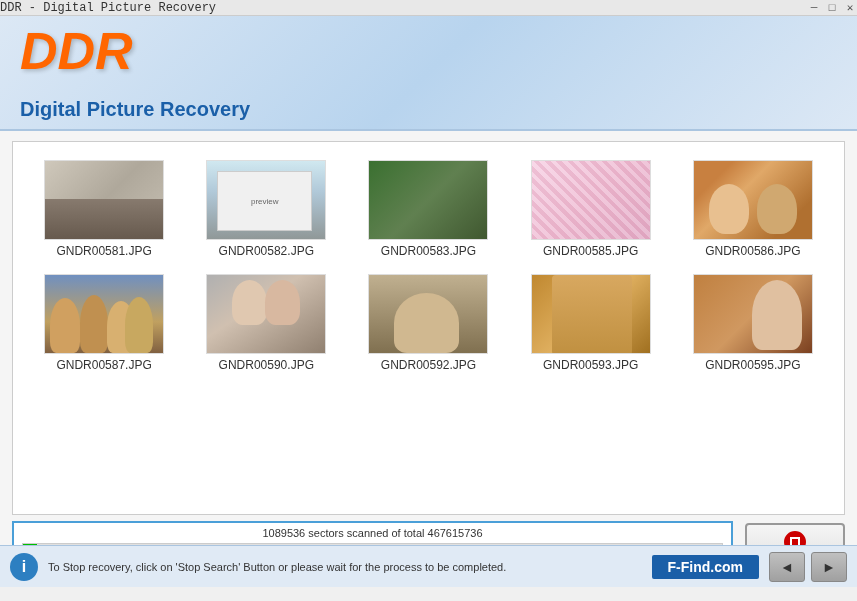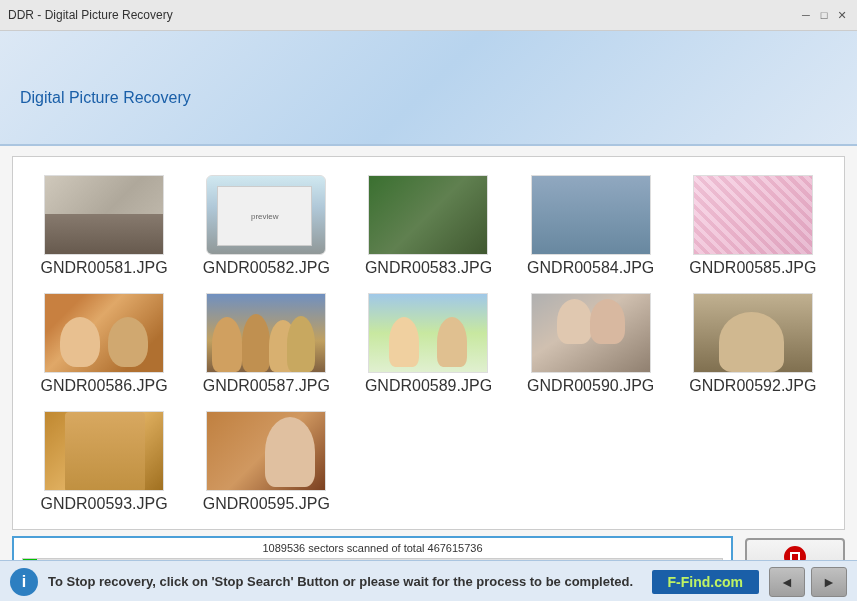--- a/index.html
+++ b/index.html
@@ -8,27 +8,28 @@
       height: 601px;
       font-family: 'Segoe UI', Arial, sans-serif;
       background: #f0f0f0;
       overflow: hidden;
       user-select: none;
     }
 
     
     .title-bar {
       width: 100%;
-      height: 31px;
+      height: 16px;
       background: #e8e8e8;
       display: flex;
       align-items: center;
       justify-content: space-between;
-      padding: 0 8px;
+      padding: 0 0;
       border-bottom: 1px solid #ccc;
+      font-family: Liberation Mono, monospace;
     }
     .title-bar-text {
       font-size: 12px;
       color: #333;
     }
     .title-bar-controls {
       display: flex;
       gap: 4px;
     }
     .title-btn {
@@ -60,22 +61,22 @@
     .logo-ddr {
       font-size: 52px;
       font-weight: 900;
       color: #ff6600;
       line-height: 1;
       font-style: italic;
       text-shadow: 2px 2px 4px rgba(0,0,0,0.2);
       font-family: 'Arial Black', Arial, sans-serif;
     }
     .logo-subtitle {
-      font-size: 16px;
-      font-weight: normal;
+      font-size: 20px;
+      font-weight: bold;
       color: #1a5fa8;
       margin-top: 21px;
     }
 
     
     .main-content {
       width: 100%;
       height: calc(601px - 30px - 115px);
       background: #f5f5f5;
       display: flex;
@@ -98,21 +99,21 @@
       gap: 0;
       padding: 10px;
     }
     .gallery-item {
       display: flex;
       flex-direction: column;
       align-items: center;
       padding: 8px 4px;
     }
     .thumb-label {
-      font-size: 16px;
+      font-size: 12px;
       color: #333;
       margin-top: 4px;
       text-align: center;
     }
 
     
     .progress-area {
       display: flex;
       align-items: center;
       gap: 12px;
@@ -208,28 +209,27 @@
       background: #2d7fc1;
       display: flex;
       align-items: center;
       justify-content: center;
       color: white;
       font-weight: bold;
       font-size: 16px;
       flex-shrink: 0;
     }
     .status-text {
-      font-size: 13px;
+      font-size: 11px;
       color: #333;
       flex: 1;
-      font-weight: bold;
     }
     .ffind-badge {
       background: #1a5fa8;
-      color: #bef264;
+      color: #ffffff;
       font-weight: bold;
       font-size: 14px;
       padding: 4px 16px;
       border-radius: 2px;
     }
     .nav-btns {
       display: flex;
       gap: 6px;
     }
     .nav-btn {
@@ -275,54 +275,49 @@
   <span class="title-bar-text">DDR - Digital Picture Recovery</span>
   <div class="title-bar-controls">
     <div class="title-btn">─</div>
     <div class="title-btn">□</div>
     <div class="title-btn">✕</div>
   </div>
 </div>
 
 <div class="app-header">
   <div class="logo-container">
+    <span class="logo-ddr">DDR</span>
     <span class="logo-subtitle">Digital Picture Recovery</span>
   </div>
 </div>
 
 <div class="main-content" style="position:relative;">
 
   <div class="gallery-container">
     <div class="gallery-grid">
 
       <div class="gallery-item">
         <div class="img-sim" style="background: linear-gradient(135deg, #d0c8b8 0%, #b0a898 50%, #c8c0b0 100%); filter: grayscale(20%);">
           <div style="position:absolute;bottom:0;width:100%;height:40px;background:linear-gradient(to bottom, #8a7a6a, #6a5a4a);"></div>
         </div>
         <span class="thumb-label">GNDR00581.JPG</span>
       </div>
       <div class="gallery-item">
-        <div class="img-sim" style="background: #e8e8e8; border-radius: 6px;">
+        <div class="img-sim" style="background: #e8e8e8;">
           <div style="width:100%;height:100%;background: linear-gradient(to bottom, #d0e8f0 0%, #b0c8d8 40%, #909898 100%); position:relative;">
             <div style="position:absolute;top:10px;left:10px;width:95px;height:60px;background:#f0f0f0;border:1px solid #ccc;display:flex;align-items:center;justify-content:center;font-size:8px;color:#666;">preview</div>
           </div>
         </div>
         <span class="thumb-label">GNDR00582.JPG</span>
       </div>
       <div class="gallery-item">
         <div class="img-sim" style="background: linear-gradient(to bottom right, #70a850 0%, #508040 50%, #305020 100%);">
           <div style="width:100%;height:100%;background:linear-gradient(135deg, #3a7030 0%, #608050 50%, #405830 100%);"></div>
         </div>
         <span class="thumb-label">GNDR00583.JPG</span>
-      </div>
-      <div class="gallery-item">
-        <div class="img-sim" style="background: linear-gradient(135deg, #c0d8f0 0%, #8090a8 50%, #607080 100%);">
-          <div style="position:absolute;top:0;left:0;width:100%;height:100%;background:linear-gradient(to bottom, #90a8c0 0%, #6888a0 100%);"></div>
-        </div>
-        <span class="thumb-label">GNDR00584.JPG</span>
       </div>
       <div class="gallery-item">
         <div class="img-sim" style="background: linear-gradient(135deg, #f8d8e8 0%, #e8b0c8 50%, #d090b0 100%);">
           <div style="position:absolute;top:0;left:0;width:100%;height:100%;background:repeating-linear-gradient(45deg, #e8b0c8 0px, #e8b0c8 4px, #f8d8e8 4px, #f8d8e8 8px);opacity:0.6;"></div>
         </div>
         <span class="thumb-label">GNDR00585.JPG</span>
       </div>
 
       <div class="gallery-item">
         <div class="img-sim">
@@ -336,29 +331,20 @@
       <div class="gallery-item">
         <div class="img-sim">
           <div style="width:100%;height:100%;background:linear-gradient(to bottom, #7090c0 0%, #c0a060 60%, #806040 100%);position:relative;">
             <div style="position:absolute;bottom:0;left:5px;width:30px;height:55px;background:#d0a060;border-radius:50% 50% 20% 20%;"></div>
             <div style="position:absolute;bottom:0;left:35px;width:28px;height:58px;background:#c09050;border-radius:50% 50% 20% 20%;"></div>
             <div style="position:absolute;bottom:0;left:62px;width:28px;height:52px;background:#d8b070;border-radius:50% 50% 20% 20%;"></div>
             <div style="position:absolute;bottom:0;right:10px;width:28px;height:56px;background:#c8a860;border-radius:50% 50% 20% 20%;"></div>
           </div>
         </div>
         <span class="thumb-label">GNDR00587.JPG</span>
-      </div>
-      <div class="gallery-item">
-        <div class="img-sim">
-          <div style="width:100%;height:100%;background:linear-gradient(to bottom, #a0c8e8 0%, #c8e8a0 50%, #e0f0d0 100%);position:relative;">
-            <div style="position:absolute;bottom:5px;left:20px;width:30px;height:50px;background:#f0d0a0;border-radius:50% 50% 20% 20%;"></div>
-            <div style="position:absolute;bottom:5px;right:20px;width:30px;height:50px;background:#e0c090;border-radius:50% 50% 20% 20%;"></div>
-          </div>
-        </div>
-        <span class="thumb-label">GNDR00589.JPG</span>
       </div>
       <div class="gallery-item">
         <div class="img-sim">
           <div style="width:100%;height:100%;background:linear-gradient(to bottom right, #b0b0b0 0%, #d0c0b0 40%, #908070 100%);position:relative;">
             <div style="position:absolute;top:5px;left:25px;width:35px;height:45px;background:#e0c8b0;border-radius:50% 50% 30% 30%;"></div>
             <div style="position:absolute;top:5px;right:25px;width:35px;height:45px;background:#d8b8a0;border-radius:50% 50% 30% 30%;"></div>
           </div>
         </div>
         <span class="thumb-label">GNDR00590.JPG</span>
       </div>

